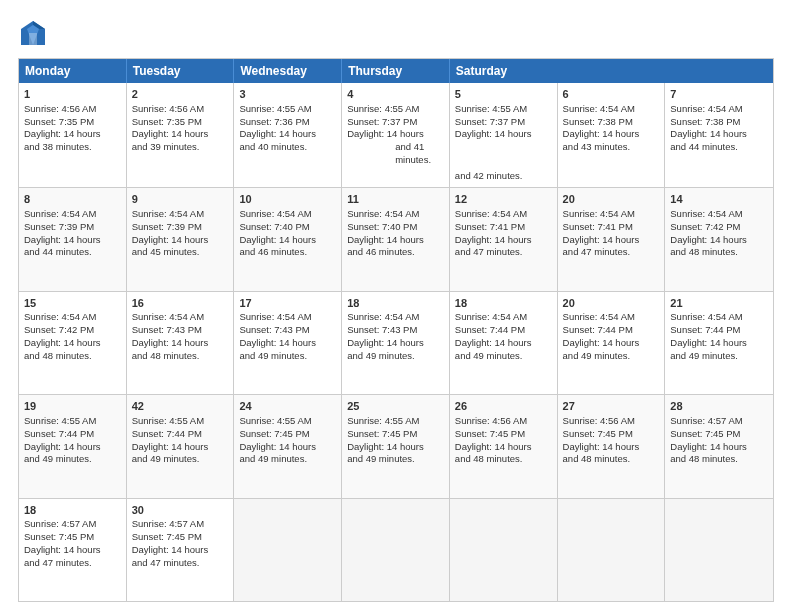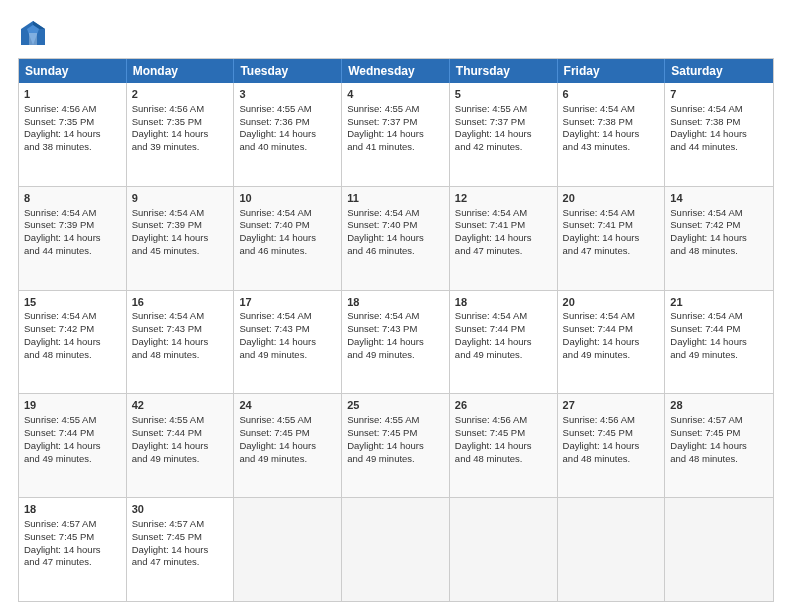--- a/index.html
+++ b/index.html
@@ -134,26 +134,24 @@
       </div>
     </div>
     <div class="title-block">
       <div class="main-title"></div>
       <div class="subtitle"></div>
     </div>
   </div>
 
   <div class="calendar">
     <div class="cal-header" id="cal-header">
-        <div class="cal-header-cell">Sunday</div>
         <div class="cal-header-cell">Monday</div>
         <div class="cal-header-cell">Tuesday</div>
         <div class="cal-header-cell">Wednesday</div>
         <div class="cal-header-cell">Thursday</div>
-        <div class="cal-header-cell">Friday</div>
         <div class="cal-header-cell">Saturday</div>
       </div>
     <div class="cal-body" id="cal-body">
         <div class="cal-row">
           <div class="cal-cell">
             <span class="day-num">1</span>
             <span style="display: block;">Sunrise: 4:56 AM</span>
             <span style="display: block;">Sunset: 7:35 PM</span>
             <span style="display: block;">Daylight: 14 hours</span>
             <span style="display: block;">and 38 minutes.</span>
@@ -170,28 +168,28 @@
             <span style="display: block;">Sunrise: 4:55 AM</span>
             <span style="display: block;">Sunset: 7:36 PM</span>
             <span style="display: block;">Daylight: 14 hours</span>
             <span style="display: block;">and 40 minutes.</span>
           </div>
           <div class="cal-cell">
             <span class="day-num">4</span>
             <span style="display: block;">Sunrise: 4:55 AM</span>
             <span style="display: block;">Sunset: 7:37 PM</span>
             <span style="display: block;">Daylight: 14 hours</span>
-            <span style="display: block;">and 41 minutes.</span>
+            <span style="display: block; margin-left: 48px;">and 41 minutes.</span>
           </div>
           <div class="cal-cell">
             <span class="day-num">5</span>
             <span style="display: block;">Sunrise: 4:55 AM</span>
             <span style="display: block;">Sunset: 7:37 PM</span>
             <span style="display: block;">Daylight: 14 hours</span>
-            <span style="display: block;">and 42 minutes.</span>
+            <span style="display: block; margin-top: 29px;">and 42 minutes.</span>
           </div>
           <div class="cal-cell">
             <span class="day-num">6</span>
             <span style="display: block;">Sunrise: 4:54 AM</span>
             <span style="display: block;">Sunset: 7:38 PM</span>
             <span style="display: block;">Daylight: 14 hours</span>
             <span style="display: block;">and 43 minutes.</span>
           </div>
           <div class="cal-cell">
             <span class="day-num">7</span>

